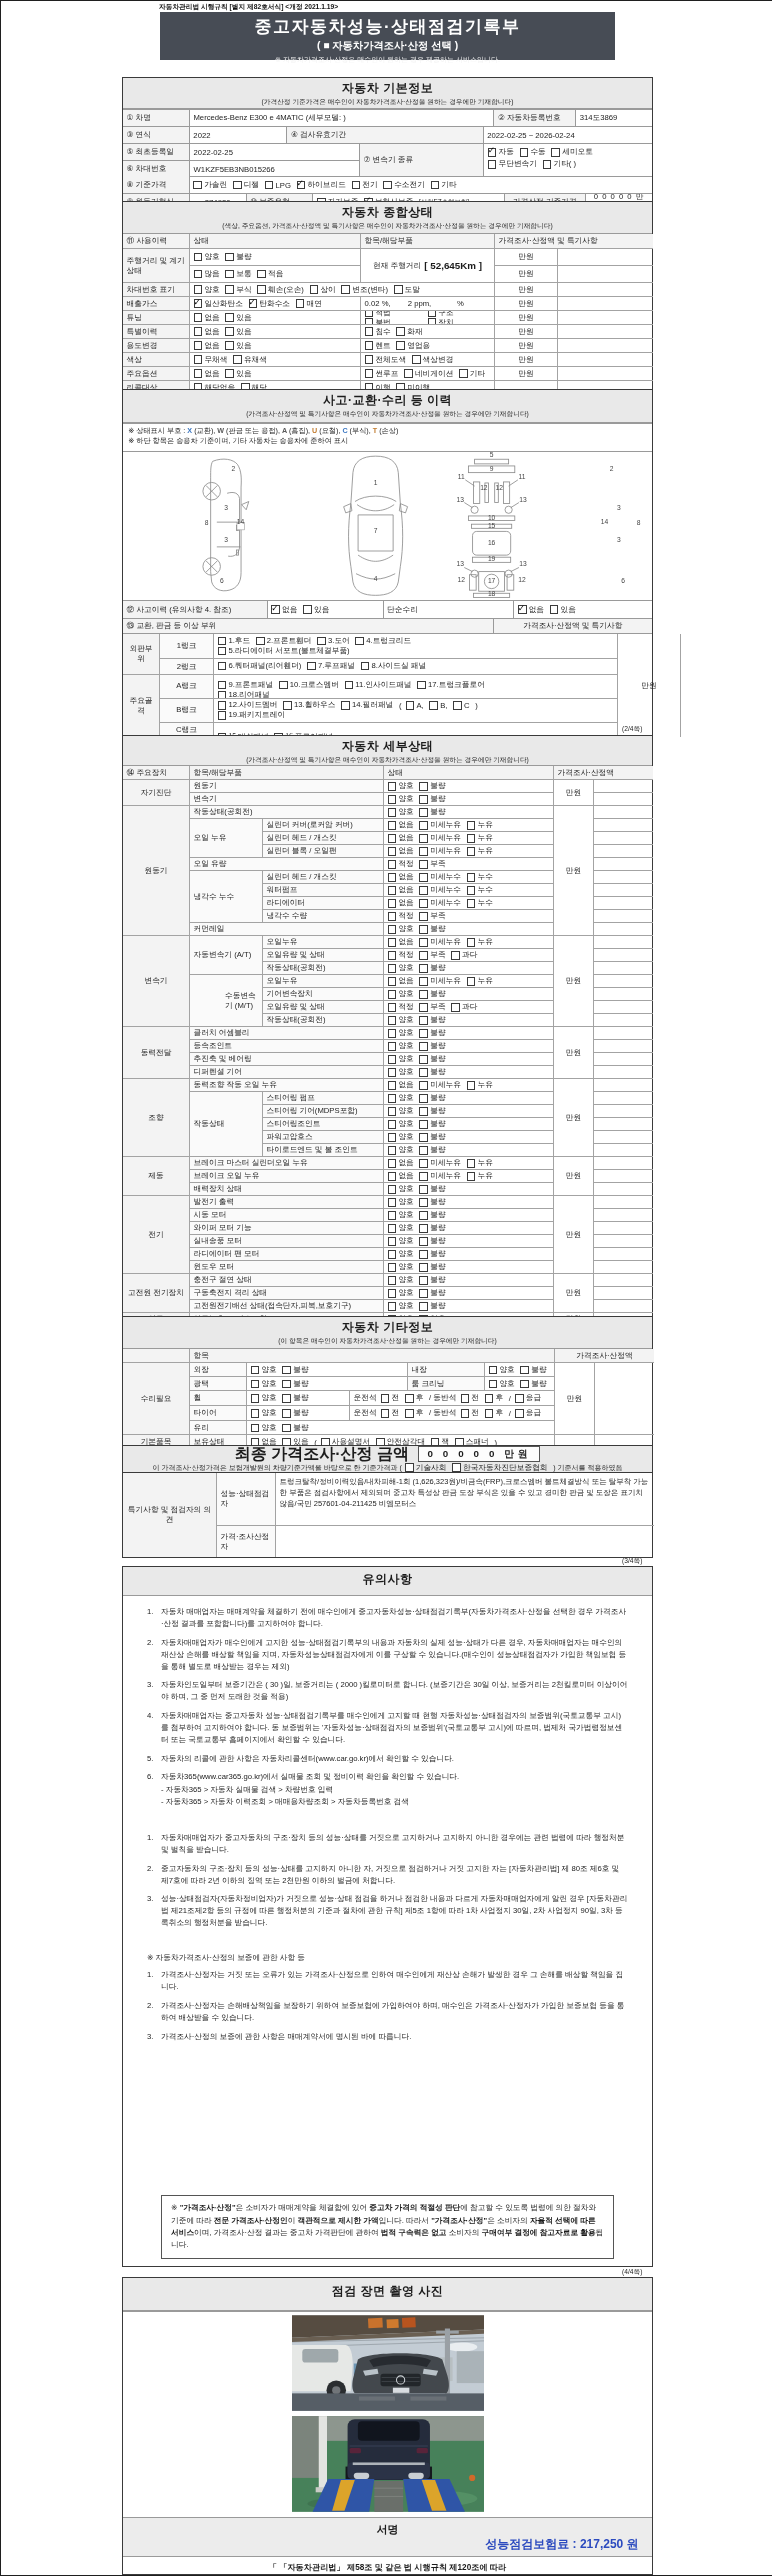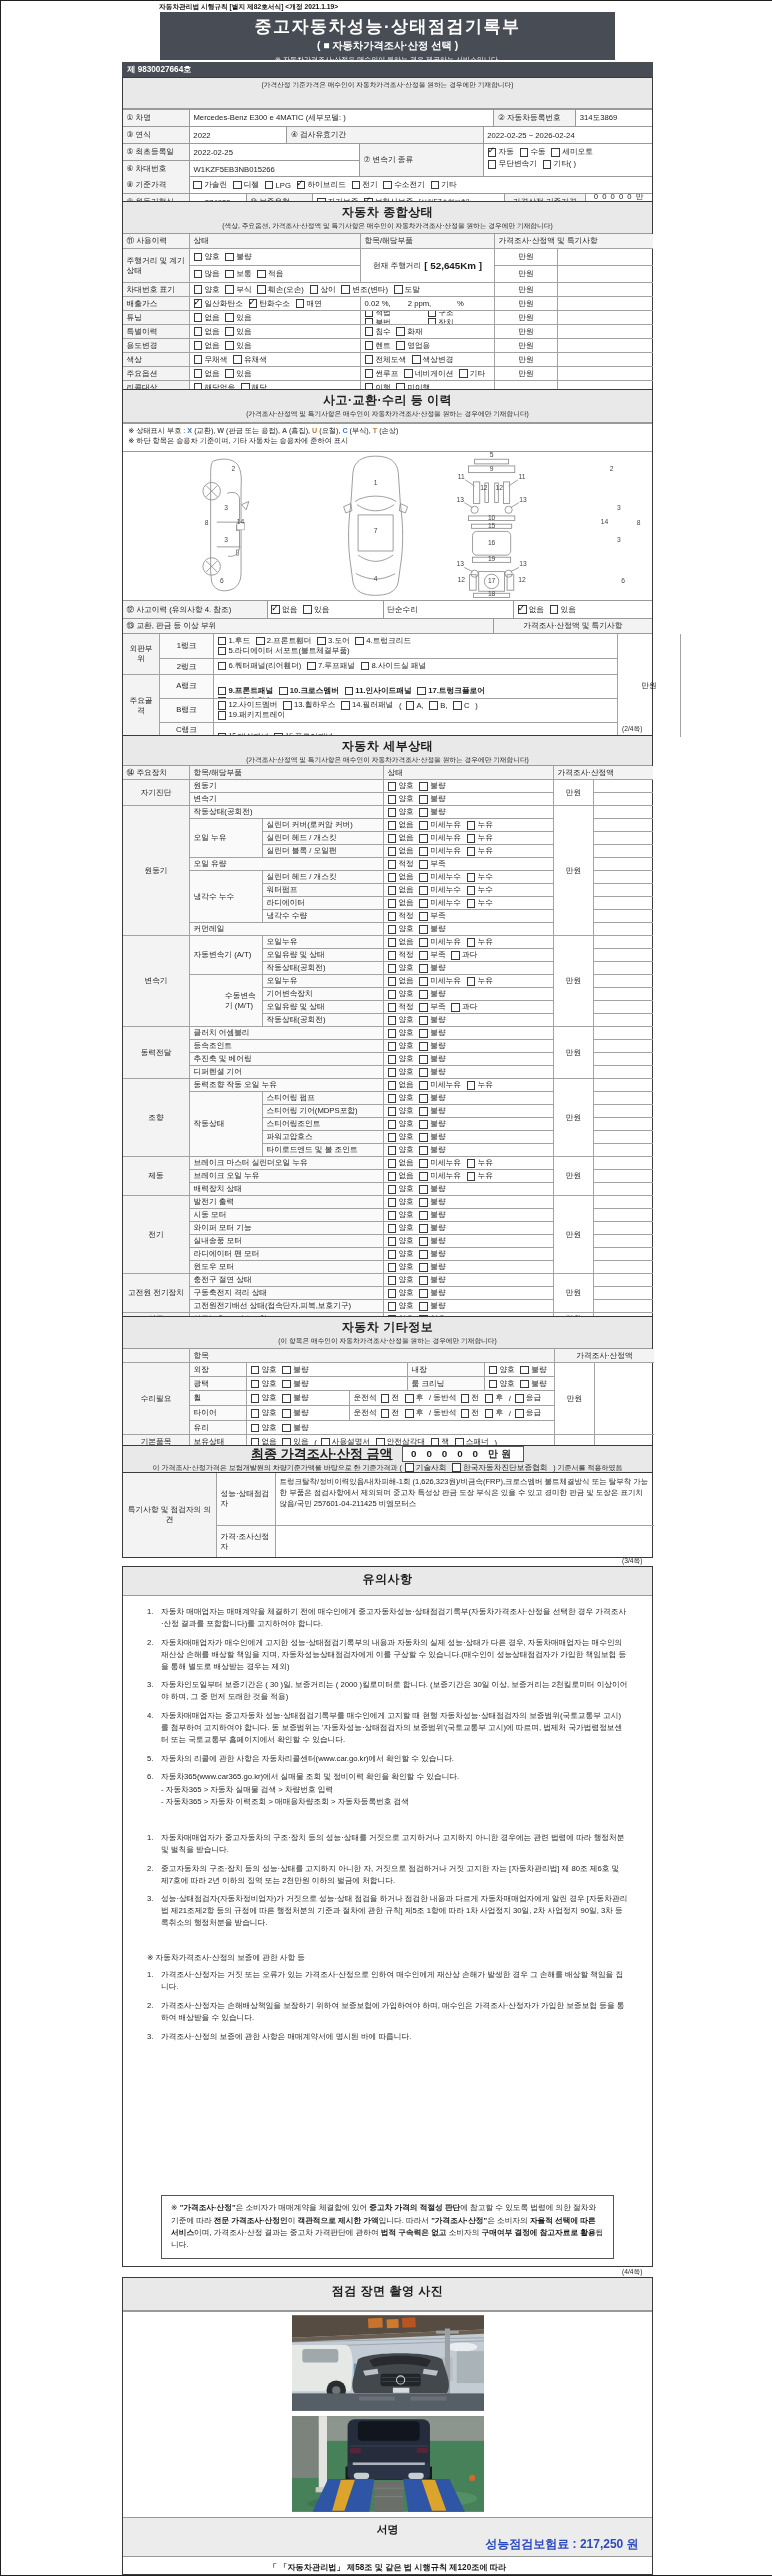--- a/index.html
+++ b/index.html
@@ -45,24 +45,24 @@
 </head>
 <body>
 
 <div class="page">
   <div class="abs lawline">자동차관리법 시행규칙 [별지 제82호서식] &lt;개정 2021.1.19&gt;</div>
   <div class="abs titlebox">
     <div class="t1">중고자동차성능·상태점검기록부</div>
     <div class="t2">( ■ 자동차가격조사·산정 선택 )</div>
     <div class="t3">※ 자동차가격조사·산정은 매수인이 원하는 경우 제공하는 서비스입니다.</div>
   </div>
-  <div class="abs docband">제 9830027664호</div>
 
   <div id="secBasic" class="abs sec" style="top:76px;">
       <div class="band" style="height: 28px;">
+        <div class="bt1">자동차 기본정보</div>
         <div class="bt2">(가격산정 기준가격은 매수인이 자동차가격조사·산정을 원하는 경우에만 기재합니다)</div>
       </div>
       <div class="rw" style="height: 16px;">
         <div class="cl lab nb" style="width: 66px;">① 차명</div>
         <div class="cl " style="width: 305px;">Mercedes-Benz E300 e 4MATIC (세부모델: )</div>
         <div class="cl lab" style="width: 82px;">② 자동차등록번호</div>
         <div class="cl " style="width: 77px;">314도3869</div>
       </div>
       <div class="rw" style="height: 16px;">
         <div class="cl lab nb" style="width: 66px;">③ 연식</div>
@@ -579,21 +579,21 @@
               <span class="bx"></span>
               <span class="cbl">7.루프패널</span>
             </span>
             <span class="cb">
               <span class="bx"></span>
               <span class="cbl">8.사이드실 패널</span>
             </span>
           </div>
         </div>
         <div class="gc lab2 ctr bl bt" style="grid-area: 3 / 2 / 4 / 3;">A랭크</div>
-        <div class="gc bl bt" style="grid-area: 3 / 3 / 4 / 4; display: block; padding-top: 11px; font-weight: bold;">
+        <div class="gc bl bt" style="grid-area: 3 / 3 / 4 / 4; display: block; padding-top: 5px;">
           <div class="wrapline">
             <span class="cb">
               <span class="bx"></span>
               <span class="cbl">9.프론트패널</span>
             </span>
             <span class="cb">
               <span class="bx"></span>
               <span class="cbl">10.크로스멤버</span>
             </span>
             <span class="cb">
@@ -1424,21 +1424,21 @@
             <span class="cbl">스패너</span>
           </span>
           <span style="margin-right: 4.1px;">)</span>
         </div>
         <div class="gc bl bt" style="grid-area: 7 / 7 / 8 / 8;"></div>
         <div class="gc bl bt" style="grid-area: 7 / 8 / 8 / 9;"></div>
       </div>
     </div>
   <div id="secPrice" class="abs sec" style="top:1444px;height:28px;background:#e9e9e9;">
       <div style="display: flex; justify-content: center; align-items: center; height: 16.5px;">
-        <span style="font-size: 13px; font-weight: bold; text-decoration: underline;">최종 가격조사·산정 금액</span>
+        <span style="font-size: 16px; font-weight: bold;">최종 가격조사·산정 금액</span>
         <span class="amtbox">0 0 0 0 0 만원</span>
       </div>
       <div class="wrapline" style="justify-content: center; font-size: 7px;">
         <span style="margin-right: 3.1px;">이 가격조사·산정가격은 보험개발원의 차량기준가액을 바탕으로 한 기준가격과 (</span>
         <span class="cb">
           <span class="bx"></span>
           <span class="cbl">기술사회</span>
         </span>
         <span class="cb">
           <span class="bx"></span>

